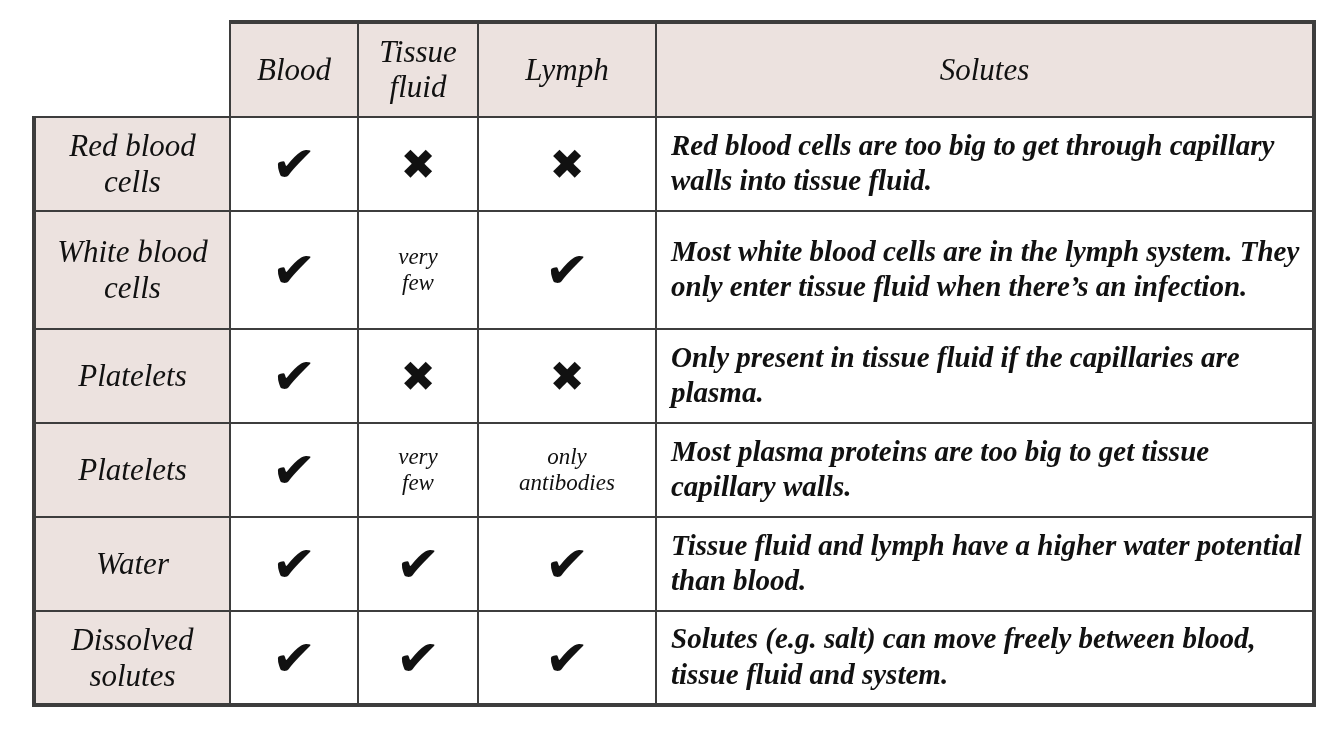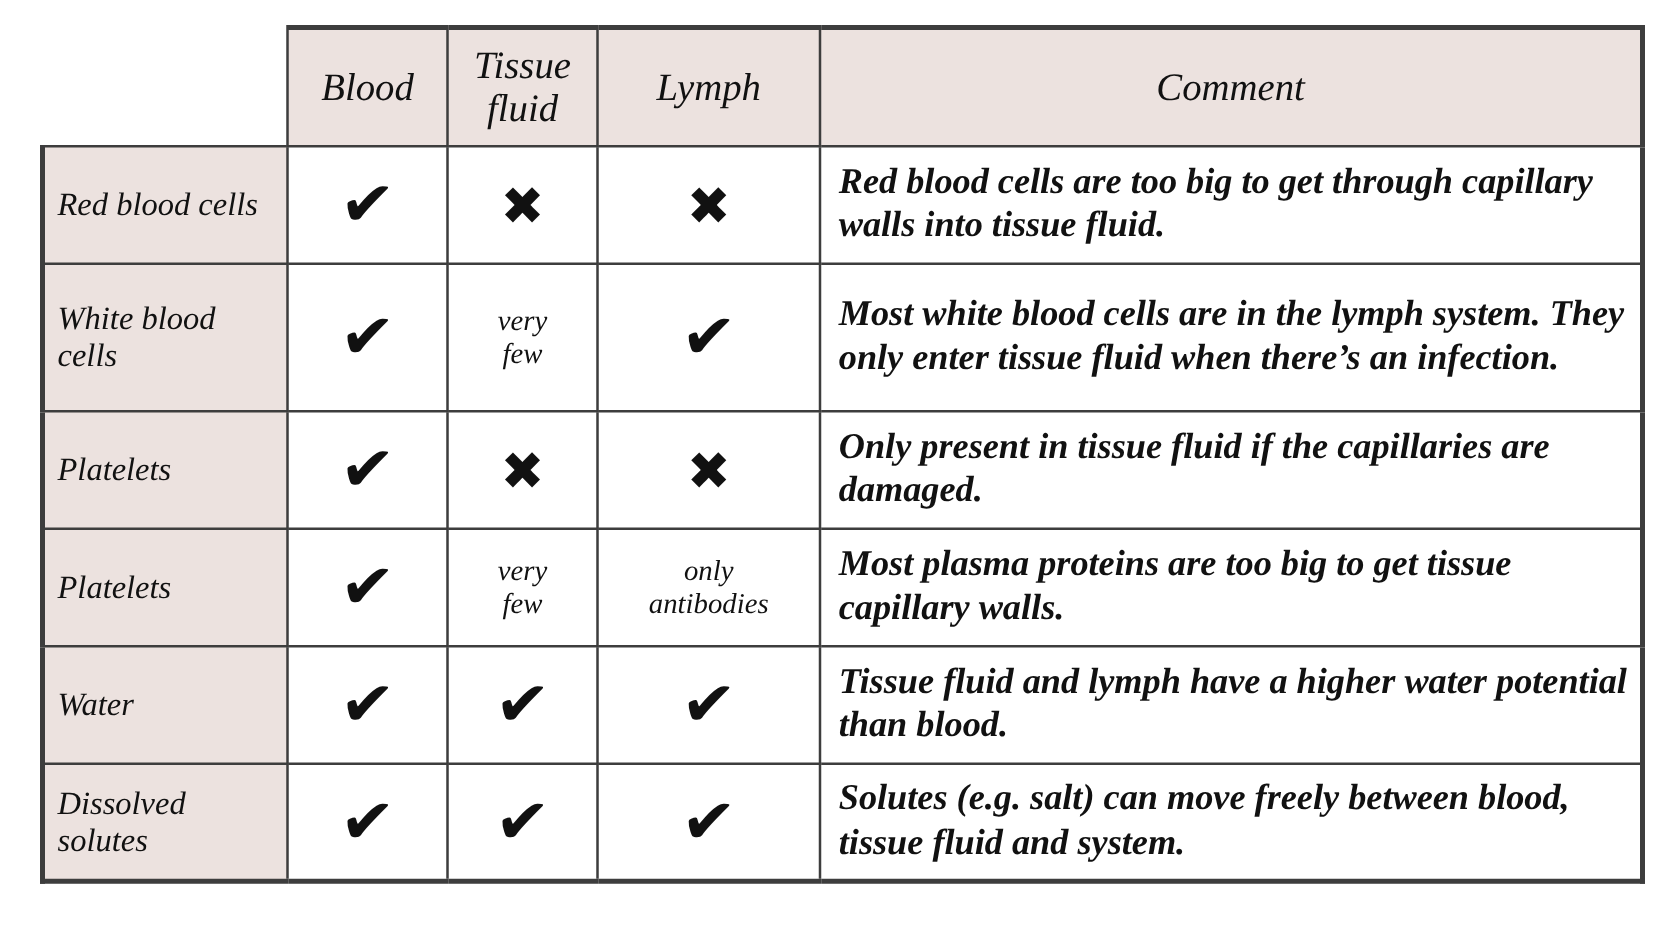--- a/index.html
+++ b/index.html
@@ -48,23 +48,23 @@
     background:var(--bg);
   }
   th:last-child,td:last-child{border-right-width:4px;}
   tbody th.rowhead{border-left-width:4px;}
   tbody tr:last-child th,tbody tr:last-child td{border-bottom-width:4px;}
 
   tbody tr{height:94px;}
   tr.tall{height:118px;}
   tbody th.rowhead{
     background:var(--header-bg);
-    font-size:26px;
+    font-size:31px;
     line-height:1.15;
-    text-align:left;
+    text-align:center;
     padding:4px 10px;
   }
   td.mark-cell{
     text-align:center;
     padding:2px 4px;
   }
   .check-icon,.cross-icon{
     font-family:"DejaVu Sans",sans-serif;
     font-style:normal;
     font-weight:bold;
@@ -97,21 +97,21 @@
         <col class="c-tissue">
         <col class="c-lymph">
         <col class="c-comment">
     </colgroup>
     <thead>
       <tr>
         <th class="corner"></th>
         <th>Blood</th>
         <th>Tissue fluid</th>
         <th>Lymph</th>
-        <th>Comment</th>
+        <th>Solutes</th>
       </tr>
     </thead>
     <tbody>
   <tr>
     <th class="rowhead">Red blood cells</th>
     <td class="mark-cell"><span class="check-icon">✔</span></td>
     <td class="mark-cell"><span class="cross-icon">✖</span></td>
     <td class="mark-cell"><span class="cross-icon">✖</span></td>
     <td class="comment-cell">Red blood cells are too big to get through capillary walls into tissue fluid.</td>
   </tr>
@@ -123,21 +123,21 @@
 few</span></td>
     <td class="mark-cell"><span class="check-icon">✔</span></td>
     <td class="comment-cell">Most white blood cells are in the lymph system.  They only enter tissue fluid when there’s an infection.</td>
   </tr>
 
   <tr>
     <th class="rowhead">Platelets</th>
     <td class="mark-cell"><span class="check-icon">✔</span></td>
     <td class="mark-cell"><span class="cross-icon">✖</span></td>
     <td class="mark-cell"><span class="cross-icon">✖</span></td>
-    <td class="comment-cell">Only present in tissue fluid if the capillaries are damaged.</td>
+    <td class="comment-cell">Only present in tissue fluid if the capillaries are plasma.</td>
   </tr>
 
   <tr>
     <th class="rowhead">Platelets</th>
     <td class="mark-cell"><span class="check-icon">✔</span></td>
     <td class="mark-cell"><span class="cell-text">very
 few</span></td>
     <td class="mark-cell"><span class="cell-text">only
 antibodies</span></td>
     <td class="comment-cell">Most plasma proteins are too big to get tissue capillary walls.</td>

